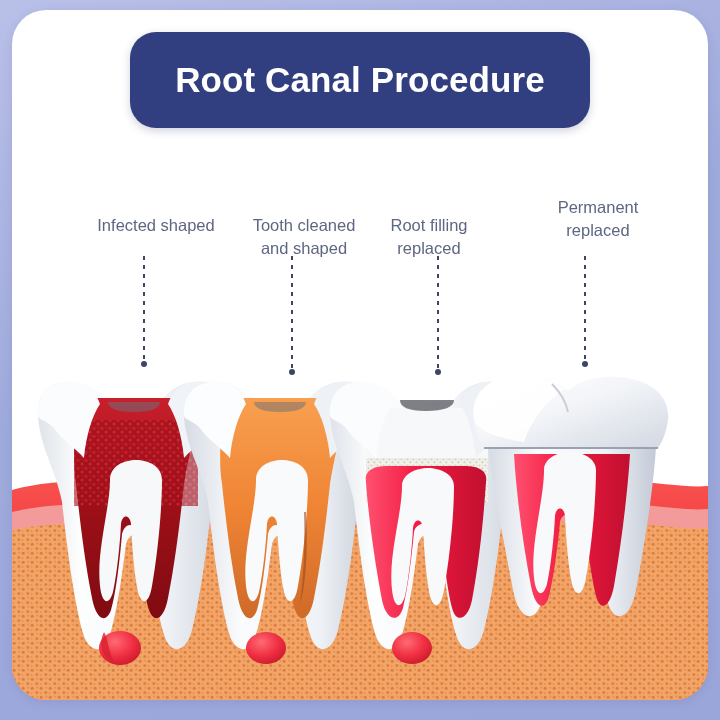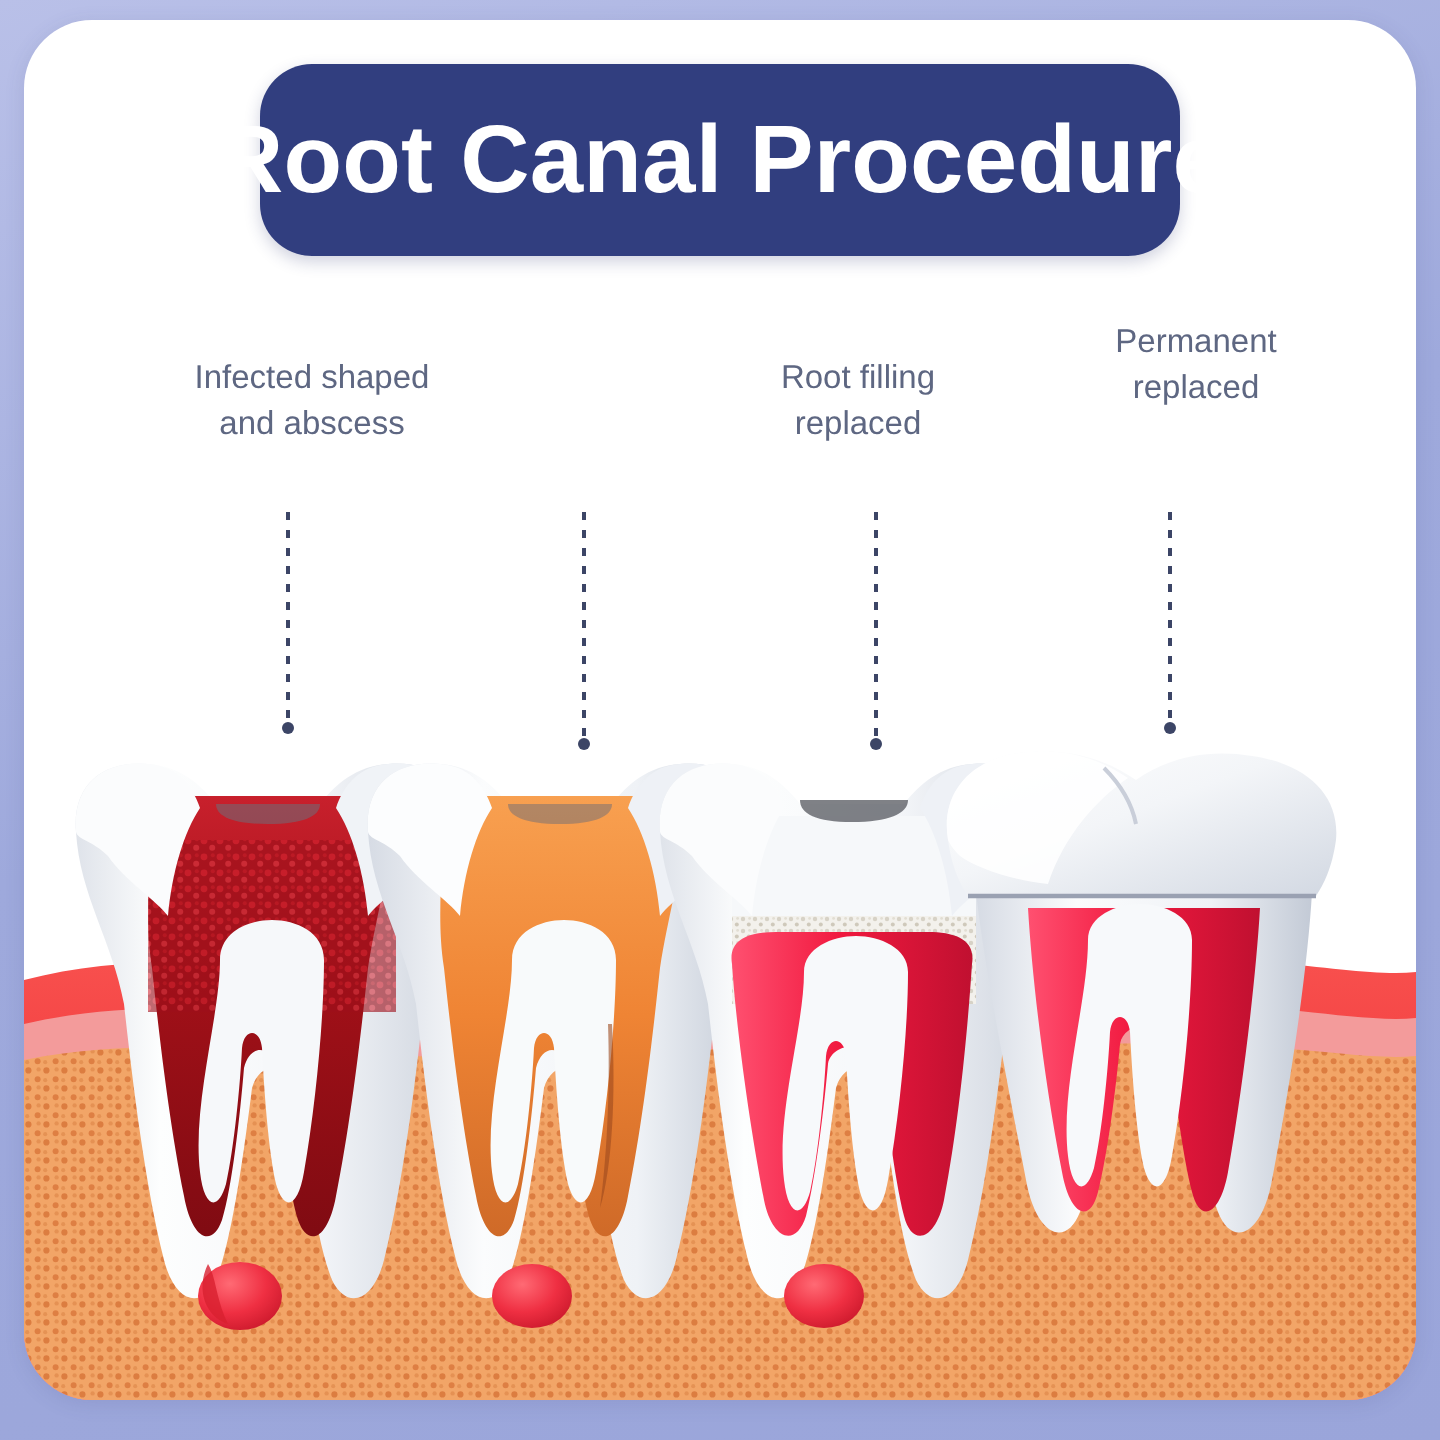--- a/index.html
+++ b/index.html
@@ -21,28 +21,29 @@
   }
   
   #title-banner{
     position:absolute;left:118px;top:22px;width:460px;height:96px;
     background:#313e7f;border-radius:26px;
     display:flex;align-items:center;justify-content:center;
     box-shadow:0 3px 8px rgba(40,50,110,.22);
     z-index:40;
   }
   #title-text{
-    color:#ffffff;font-size:48px;font-weight:600;letter-spacing:.1px;
+    color:#ffffff;font-size:35px;font-weight:600;letter-spacing:.1px;
     white-space:nowrap;
   }
   
   .caption{
     position:absolute;text-align:center;
     color:#5e6782;font-size:16.5px;line-height:1.42;
     z-index:30;
+    margin-top:36px;
   }
   .caption span{display:block;}
   
   .leader{
     position:absolute;width:2px;z-index:30;
     background-image:linear-gradient(to bottom,#3c4566 0 4px,transparent 4px 9px);
     background-size:2px 9px;
   }
   .leader::after{
     content:"";position:absolute;left:-2px;bottom:-3px;
@@ -285,23 +286,26 @@
         </g>
       </svg>
     </div>
 
     <div id="title-banner">
       <div id="title-text">Root Canal Procedure</div>
     </div>
 
     <div class="caption" style="left:60px;top:168px;width:168px;">
       <span>Infected shaped</span>
-      <span>and abscess</span>
-    </div>
-
+    </div>
+
+    <div class="caption" style="left:208px;top:168px;width:168px;">
+      <span>Tooth cleaned</span>
+      <span>and shaped</span>
+    </div>
 
     <div class="caption" style="left:338px;top:168px;width:158px;">
       <span>Root filling</span>
       <span>replaced</span>
     </div>
 
     <div class="caption" style="left:496px;top:150px;width:180px;">
       <span>Permanent</span>
       <span>replaced</span>
     </div>

